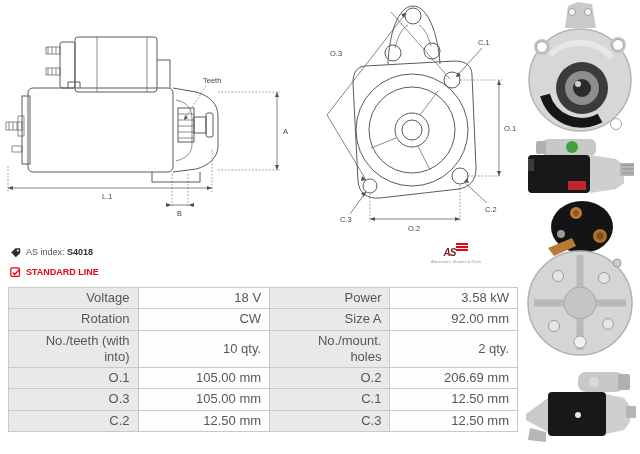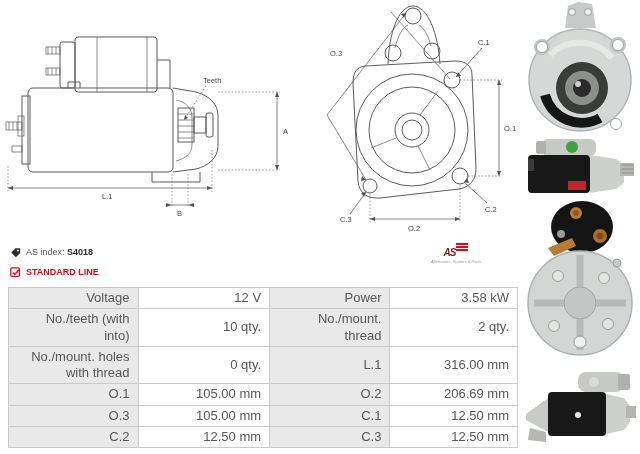--- a/index.html
+++ b/index.html
@@ -211,35 +211,35 @@
           <span class="logo-as">AS</span><span class="logo-stripes"><i></i><i></i><i></i></span>
           <div class="logo-sub">Alternators, Starters &amp; Parts</div>
         </div>
       </div>
     </div>
 
     <table class="spec">
       <tbody>
           <tr>
         <td class="lbl w1">Voltage</td>
-        <td class="val w2">12 V</td>
+        <td class="val w2">18 V</td>
         <td class="lbl w3">Power</td>
         <td class="val w4">3.58 kW</td>
       </tr>
       <tr>
+        <td class="lbl w1">Rotation</td>
+        <td class="val w2">CW</td>
+        <td class="lbl w3">Size A</td>
+        <td class="val w4">92.00 mm</td>
+      </tr>
+      <tr>
         <td class="lbl w1">No./teeth (with into)</td>
         <td class="val w2">10 qty.</td>
-        <td class="lbl w3">No./mount. thread</td>
+        <td class="lbl w3">No./mount. holes</td>
         <td class="val w4">2 qty.</td>
-      </tr>
-      <tr>
-        <td class="lbl w1">No./mount. holes with thread</td>
-        <td class="val w2">0 qty.</td>
-        <td class="lbl w3">L.1</td>
-        <td class="val w4">316.00 mm</td>
       </tr>
       <tr>
         <td class="lbl w1">O.1</td>
         <td class="val w2">105.00 mm</td>
         <td class="lbl w3">O.2</td>
         <td class="val w4">206.69 mm</td>
       </tr>
       <tr>
         <td class="lbl w1">O.3</td>
         <td class="val w2">105.00 mm</td>

